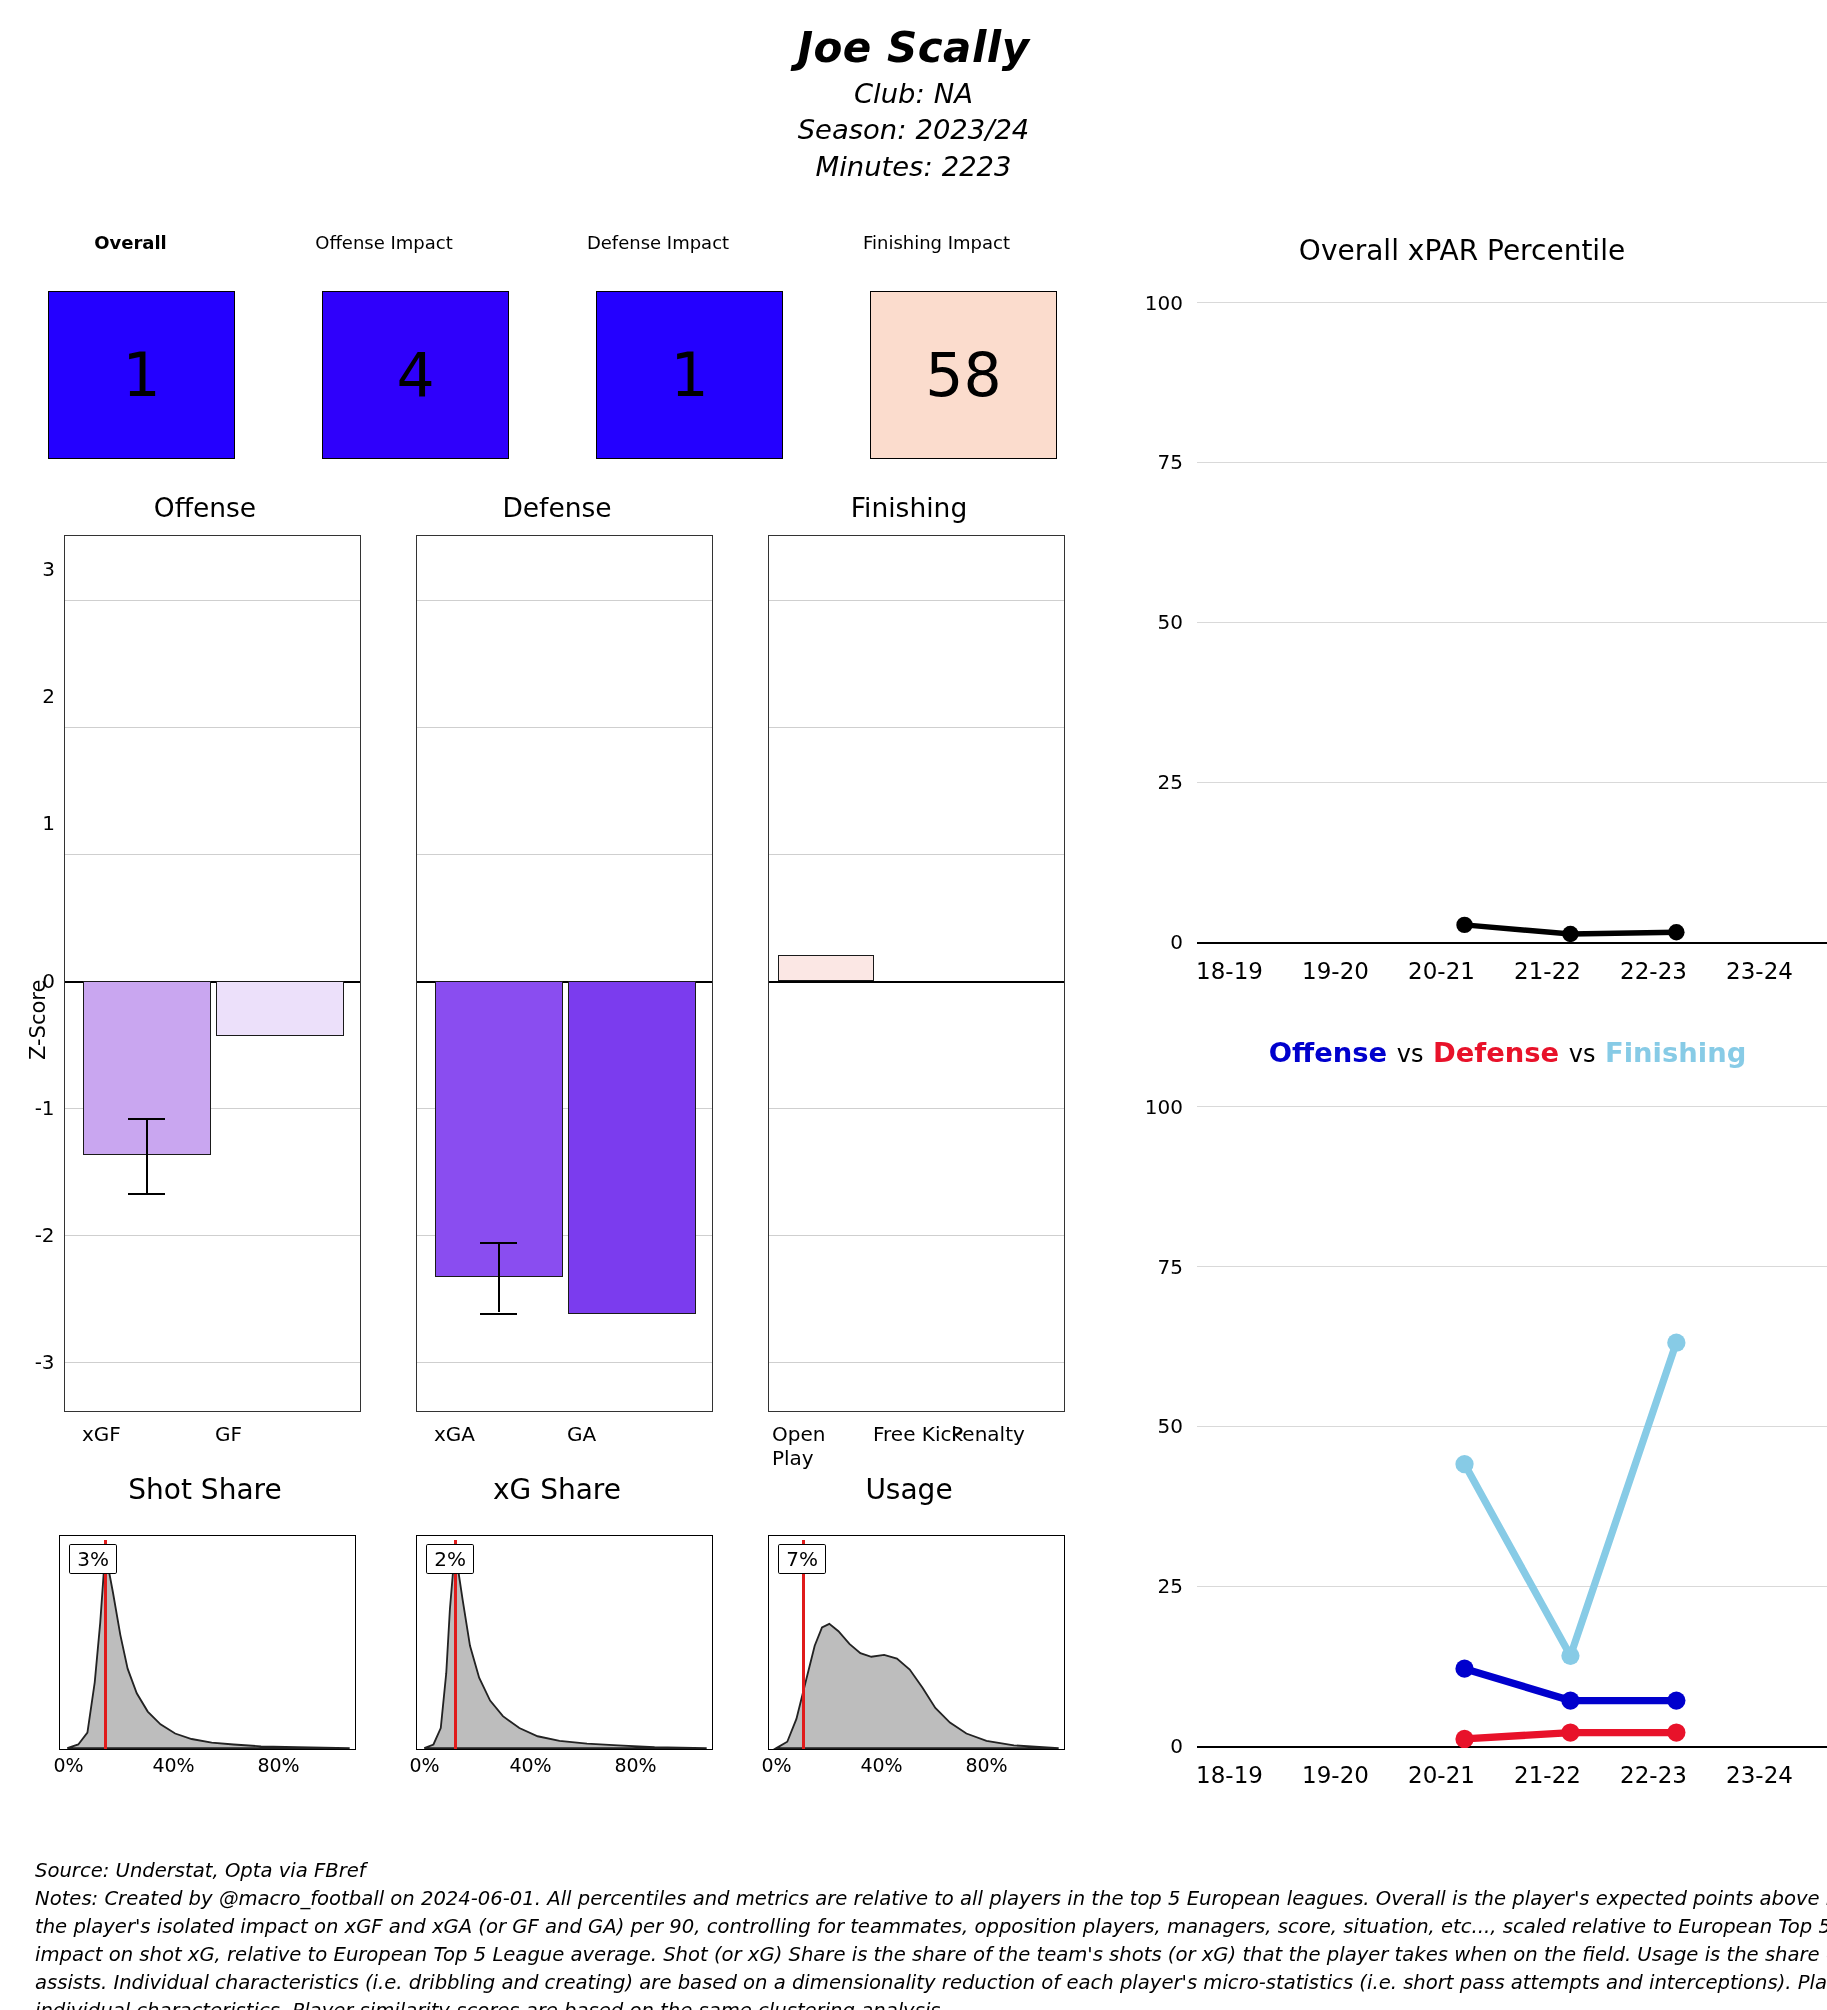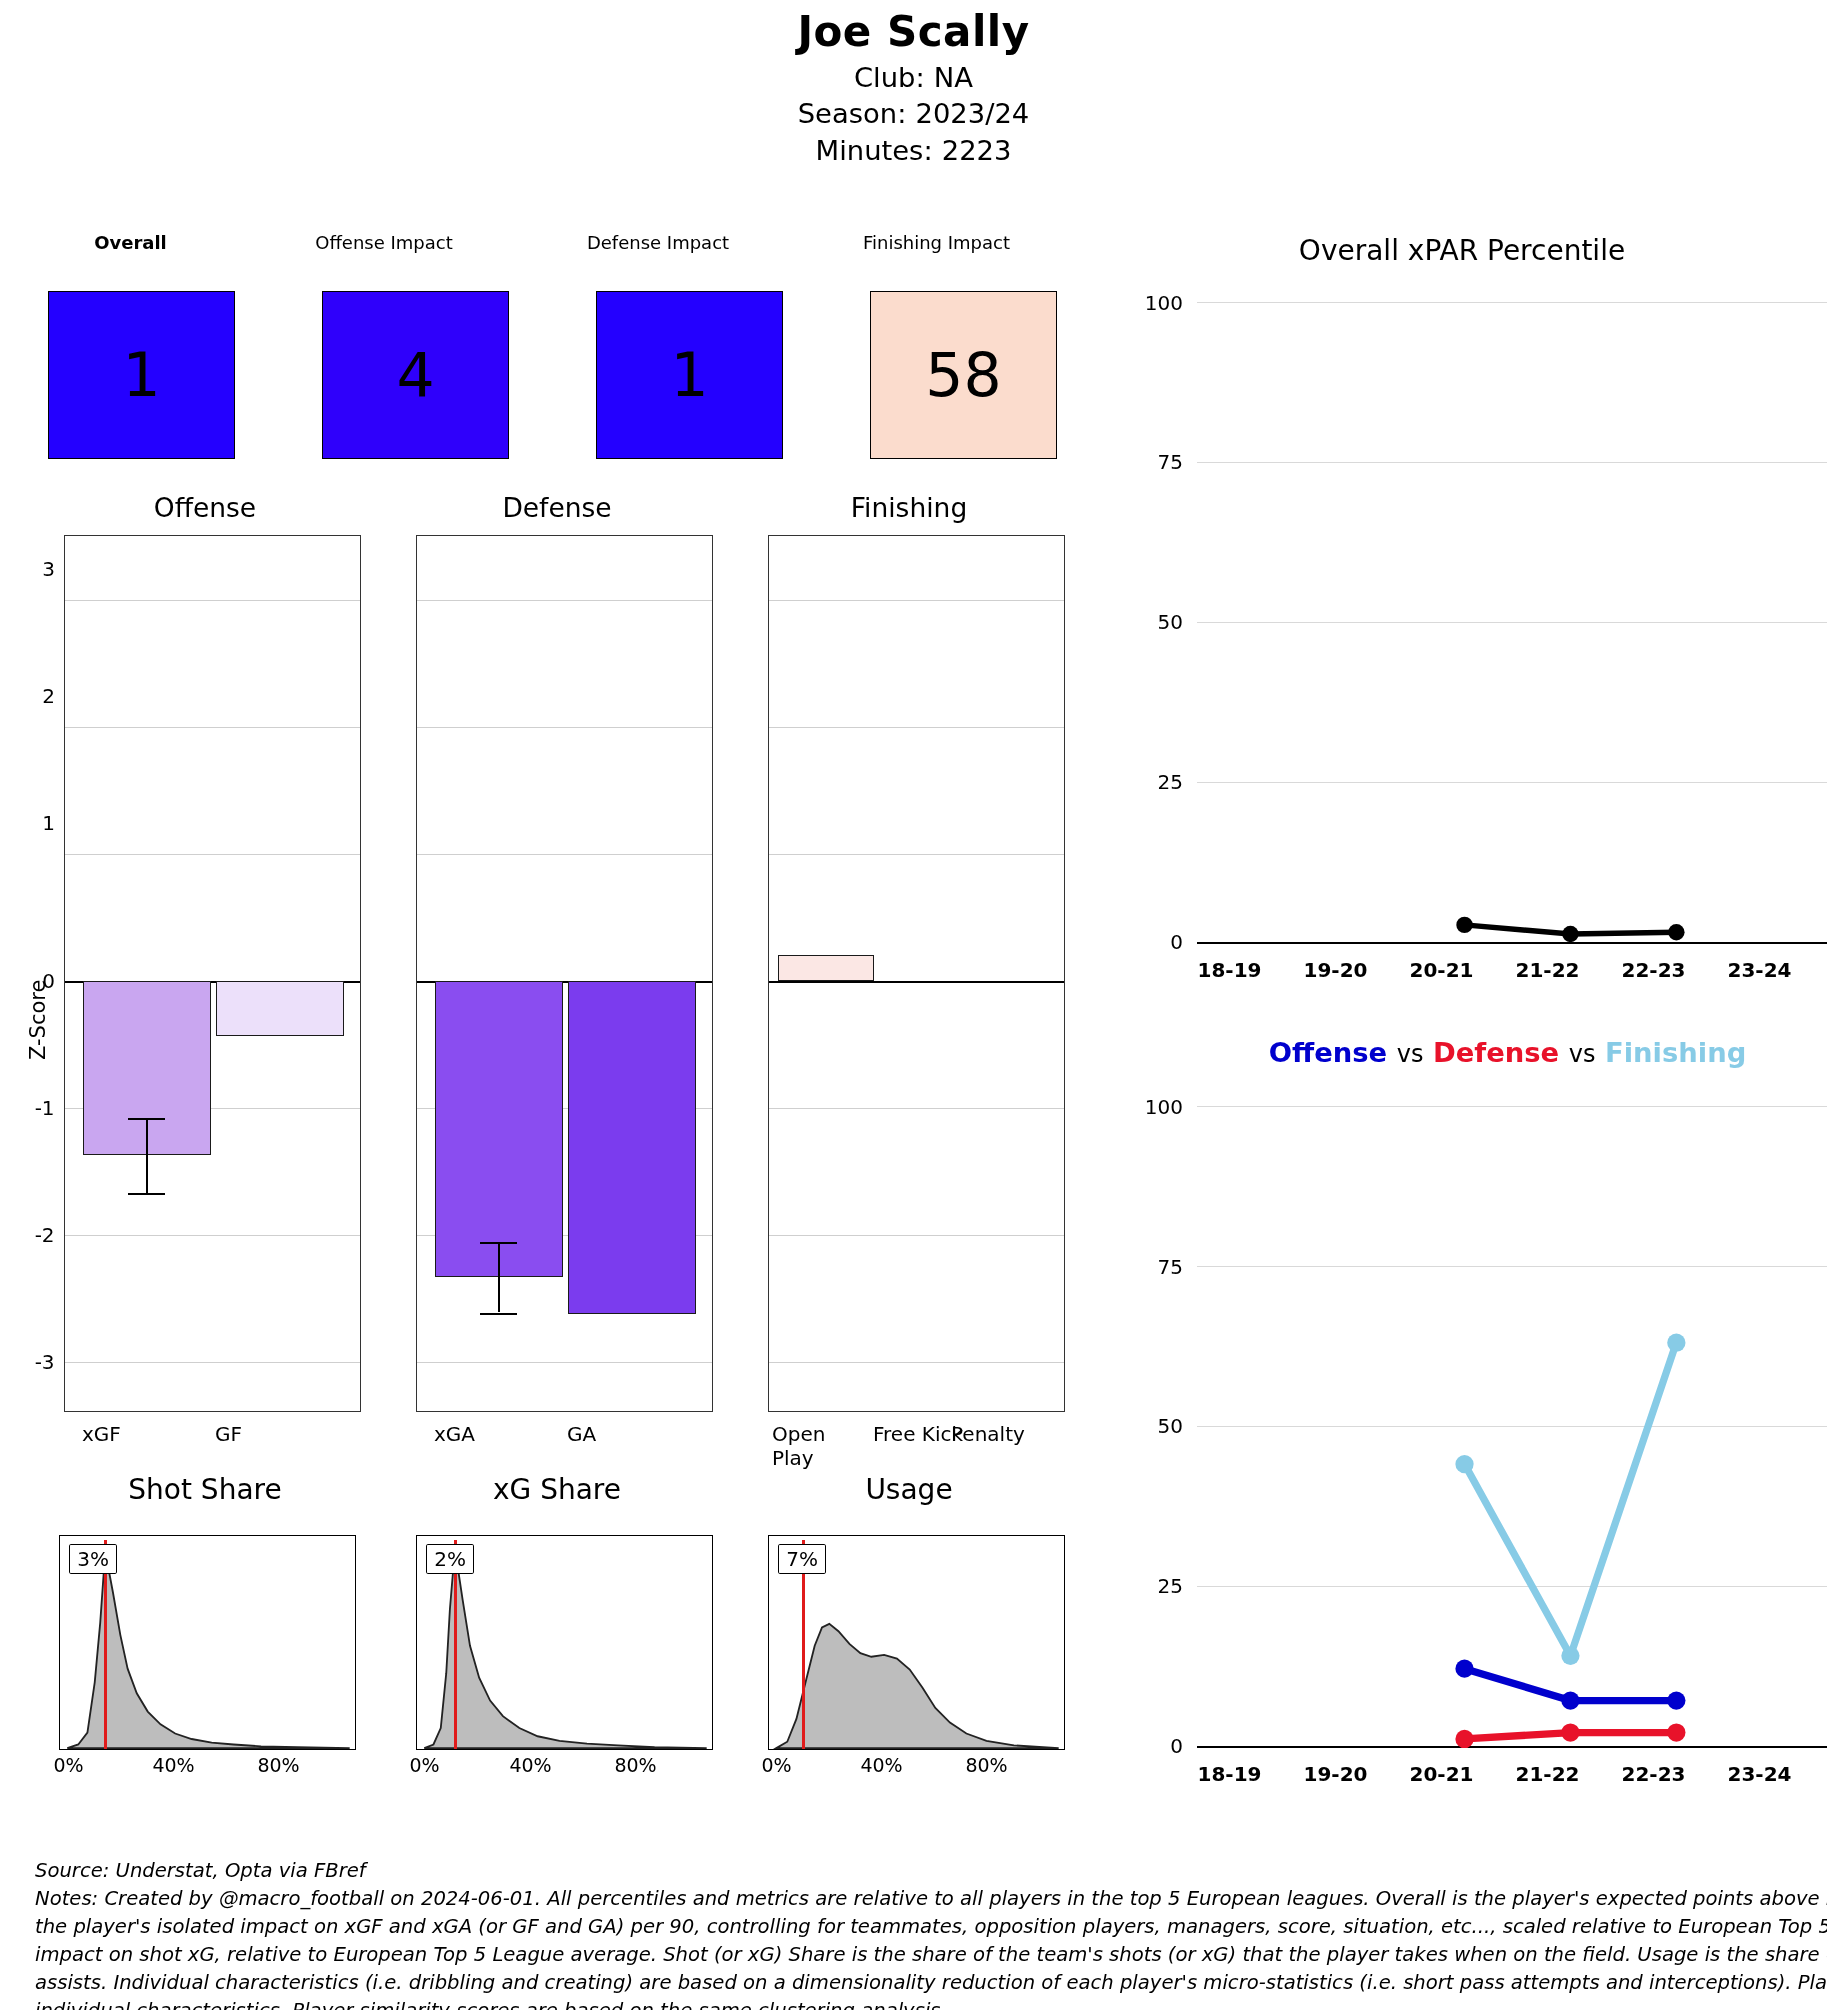--- a/index.html
+++ b/index.html
@@ -1,20 +1,20 @@
 <!DOCTYPE html>
 <html style="font-size:14.6px"><head>
 <meta charset="utf-8">
 <style>
   html,body{margin:0;padding:0;background:#ffffff;}
   body{width:1827px;height:2010px;font-family:"DejaVu Sans","Liberation Sans",sans-serif;color:#000;position:relative;overflow:hidden;}
   .abs{position:absolute;}
 
   
-  #header{top:0;left:0;width:1827px;text-align:center;}
+  #header{top:16px;left:0;width:1827px;text-align:center;font-style:italic;}
   #player-name{font-size:42px;font-weight:bold;letter-spacing:0.5px;margin-top:7.3px;}
   .hdr-line{font-size:27.4px;margin-top:5.5px;}
   .hdr-line .lbl{}
   .hdr-line .val{margin-left:9.1px;}
 
   
   .score-title{position:absolute;font-size:18px;text-align:center;}
   .score-title.bold{font-weight:bold;}
   .score-box{position:absolute;border:1.8px solid #000;display:flex;align-items:center;justify-content:center;font-size:60px;}
 
@@ -35,21 +35,21 @@
   
   .dpanel{position:absolute;border:0.9px solid #000;background:#fff;box-sizing:border-box;overflow:hidden;}
   .dlabel{position:absolute;border:0.9px solid #000;background:#fff;font-size:20px;padding:1.8px 7.3px;border-radius:1.8px;}
   .dtick{position:absolute;font-size:19px;text-align:center;}
 
   
   .rpanel{position:absolute;background:#fff;}
   .rgrid{position:absolute;left:0;right:0;height:0.9px;background:#d9d9d9;}
   .raxis{position:absolute;left:0;right:0;height:1.8px;background:#000;}
   .rytick{position:absolute;font-size:20px;text-align:right;}
-  .rxtick{position:absolute;font-size:20px;text-align:center;font-weight:bold;}
+  .rxtick{position:absolute;font-size:23px;text-align:center;}
   .legend{position:absolute;font-size:27.4px;font-weight:bold;}
   .legend .vs{color:#000;font-weight:normal;font-size:24px;}
 
   
   #footer{position:absolute;left:35px;top:1857px;width:1805px;font-style:italic;font-size:19.6px;line-height:28px;}
   #source{font-style:italic;font-size:19.6px;}
   .note-line{white-space:nowrap;}
 </style>
 </head>
 <body>

